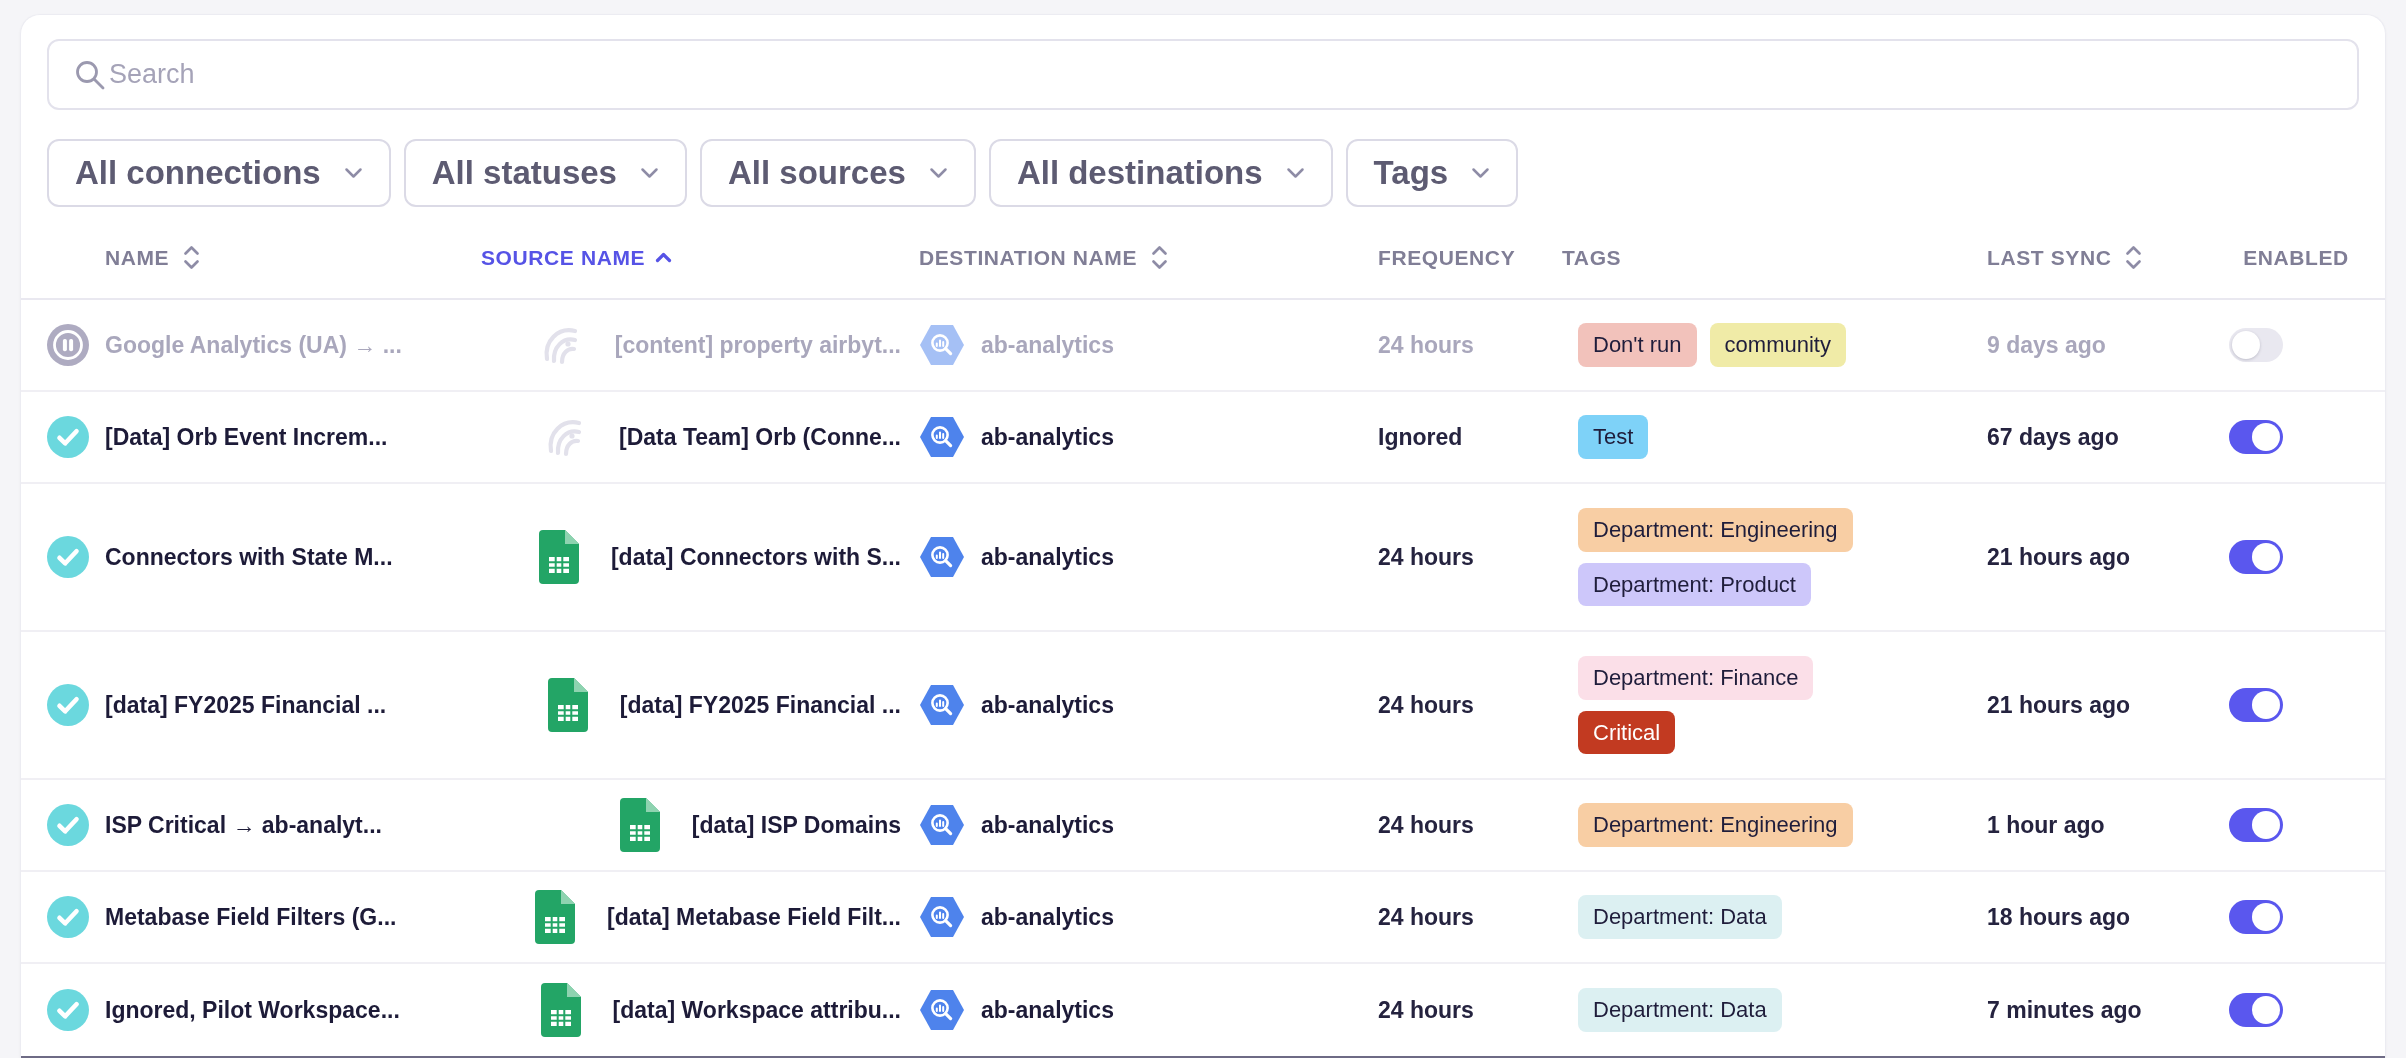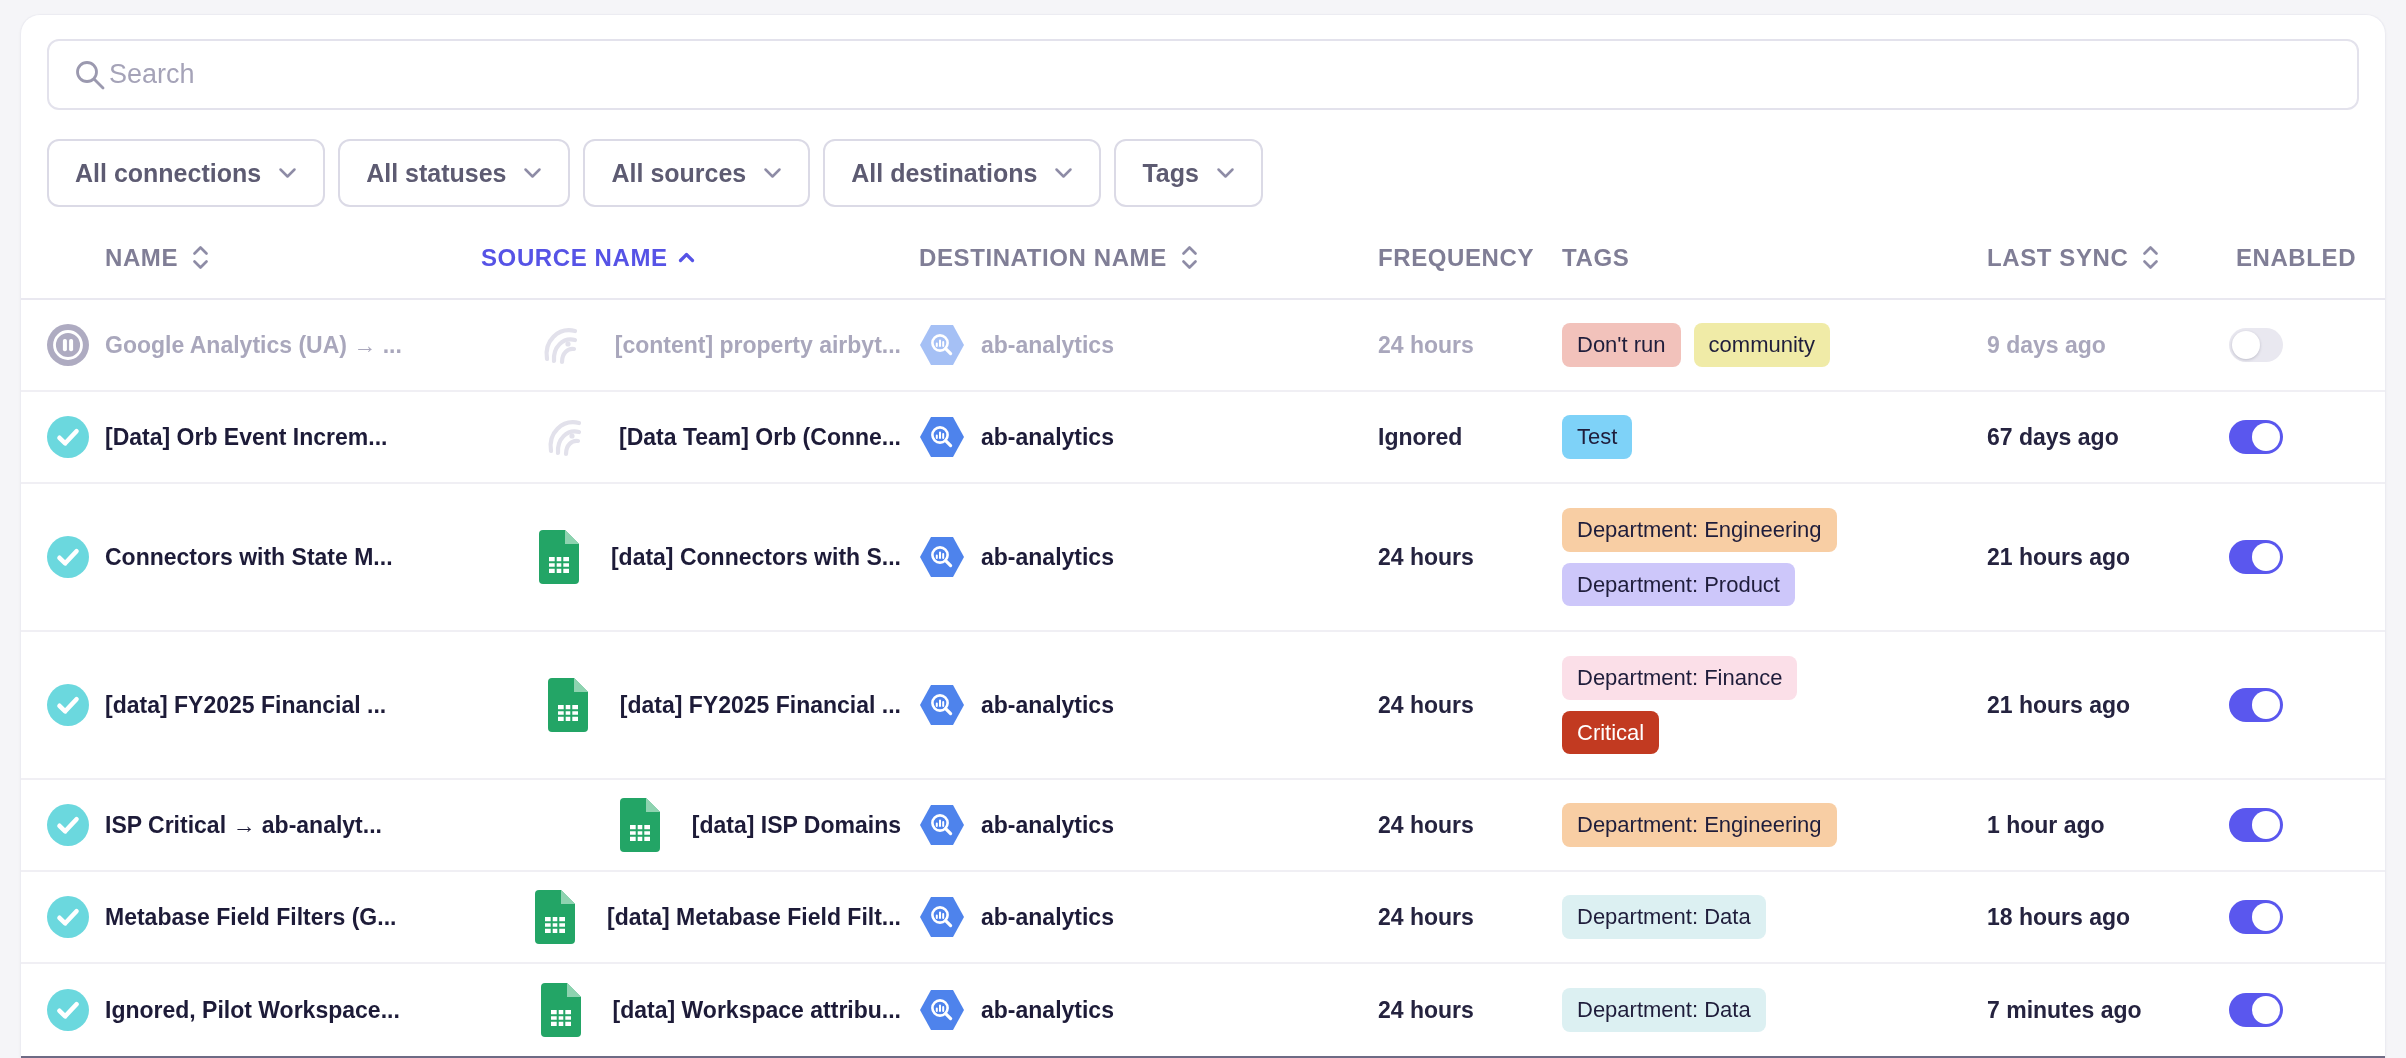--- a/index.html
+++ b/index.html
@@ -40,44 +40,44 @@
     background: transparent;
   }
   .searchbar input::placeholder { color: #a5a3b8; }
   
   .filters {
     margin: 29px 26px 0 26px;
     display: flex; gap: 13px;
     height: 68px;
   }
   .filter-btn {
-    display: inline-flex; align-items: center; gap: 17px;
+    display: inline-flex; align-items: center; gap: 23px;
     padding: 0 26px;
     border: 2px solid #dbdae6;
     border-radius: 12px;
     background: #fff;
-    font-size: 25px; font-weight: bold;
+    font-size: 33px; font-weight: bold;
     color: #5d5b72;
     cursor: pointer;
     white-space: nowrap;
   }
   
   .thead, .row {
     display: grid;
     grid-template-columns: 440px 440px 460px 180px 420px 240px 1fr;
     align-items: center;
   }
   .thead {
     height: 93px;
     border-bottom: 2px solid #e9e8f0;
     padding-top: 10px;
   }
   .th {
     display: flex; align-items: center; gap: 12px;
-    font-size: 24px; font-weight: bold;
+    font-size: 21px; font-weight: bold;
     letter-spacing: 0.6px;
     color: #807e96;
     text-transform: uppercase;
     white-space: nowrap;
   }
   .th.sorted { color: #5653e6; gap: 8px; }
   .th.c1 { padding-left: 84px; }
   .th.c2 { padding-left: 20px; }
   .th.c3 { padding-left: 18px; }
   .th.c4 { padding-left: 17px; }
@@ -105,21 +105,21 @@
   .cell-icon { display: inline-flex; align-items: center; flex: 0 0 auto; }
   .rowtext {
     font-size: 23px; font-weight: bold;
     color: #1d1b38;
     white-space: nowrap; overflow: hidden;
   }
   .rowtext.plain { font-weight: bold; color: #25233f; }
   .row.dimmed .rowtext { color: #a9a7bc; }
   .row.dimmed .dest-icon { opacity: .5; }
   
-  .tags-flow { display: flex; flex-direction: row; gap: 13px; align-items: center; }
+  .tags-flow { display: flex; flex-direction: row; gap: 13px; align-items: center; margin-left: 16px; }
   .row.stacked .tags-flow { flex-direction: column; align-items: flex-start; gap: 11px; padding: 14px 0; }
   .tag {
     font-size: 22px;
     padding: 8px 15px;
     border-radius: 8px;
     white-space: nowrap;
     line-height: 1.25;
   }
   
   .toggle {

